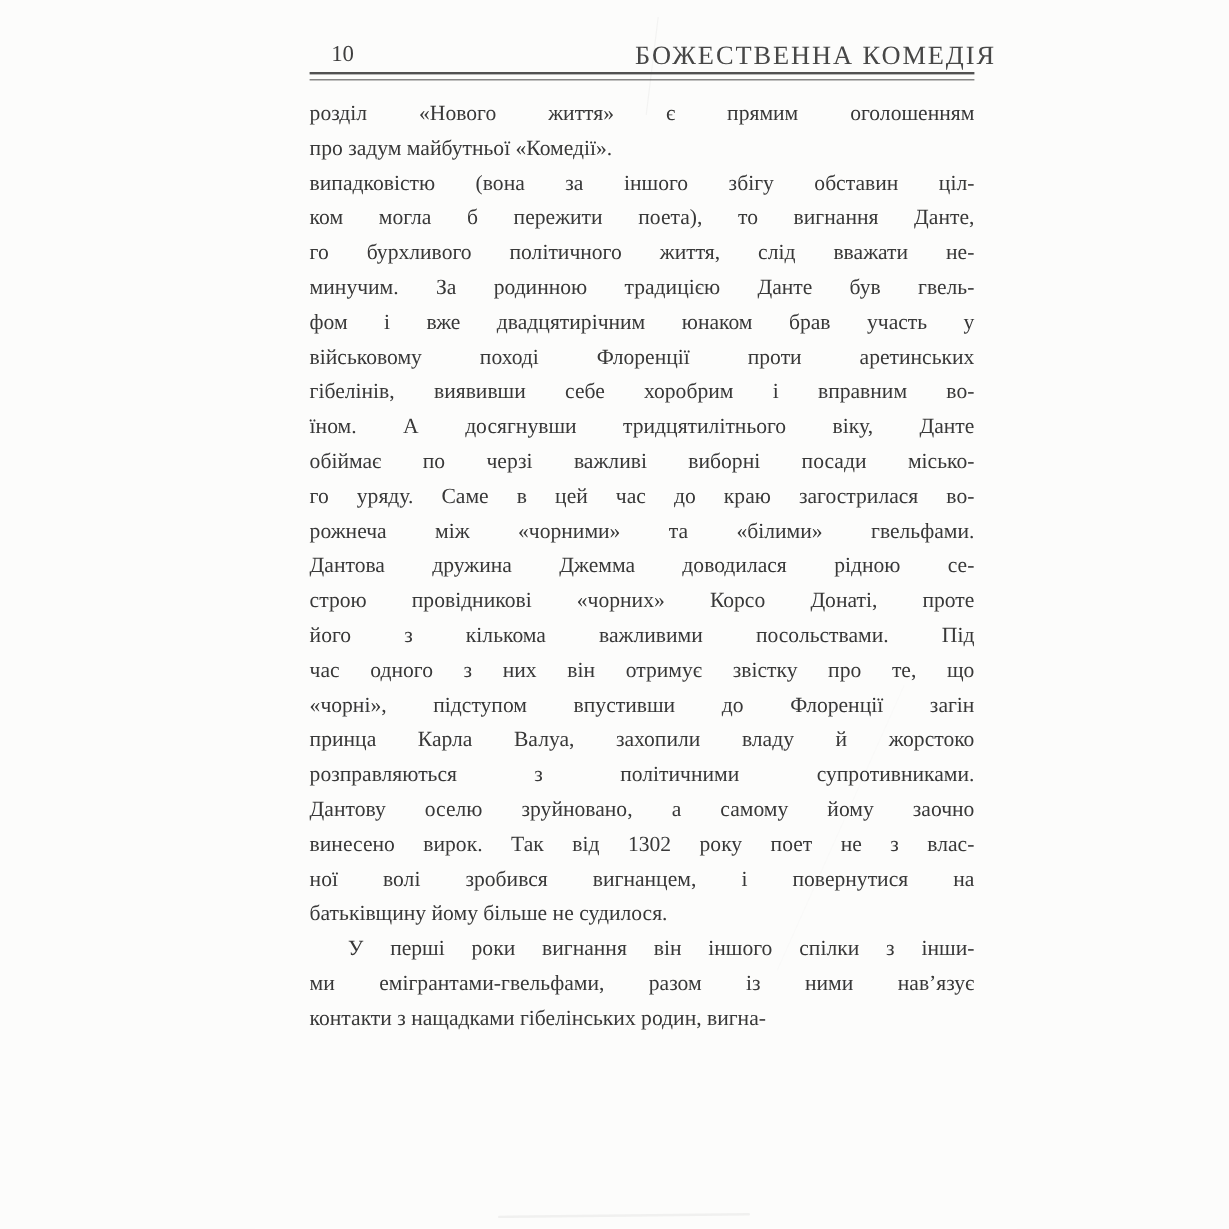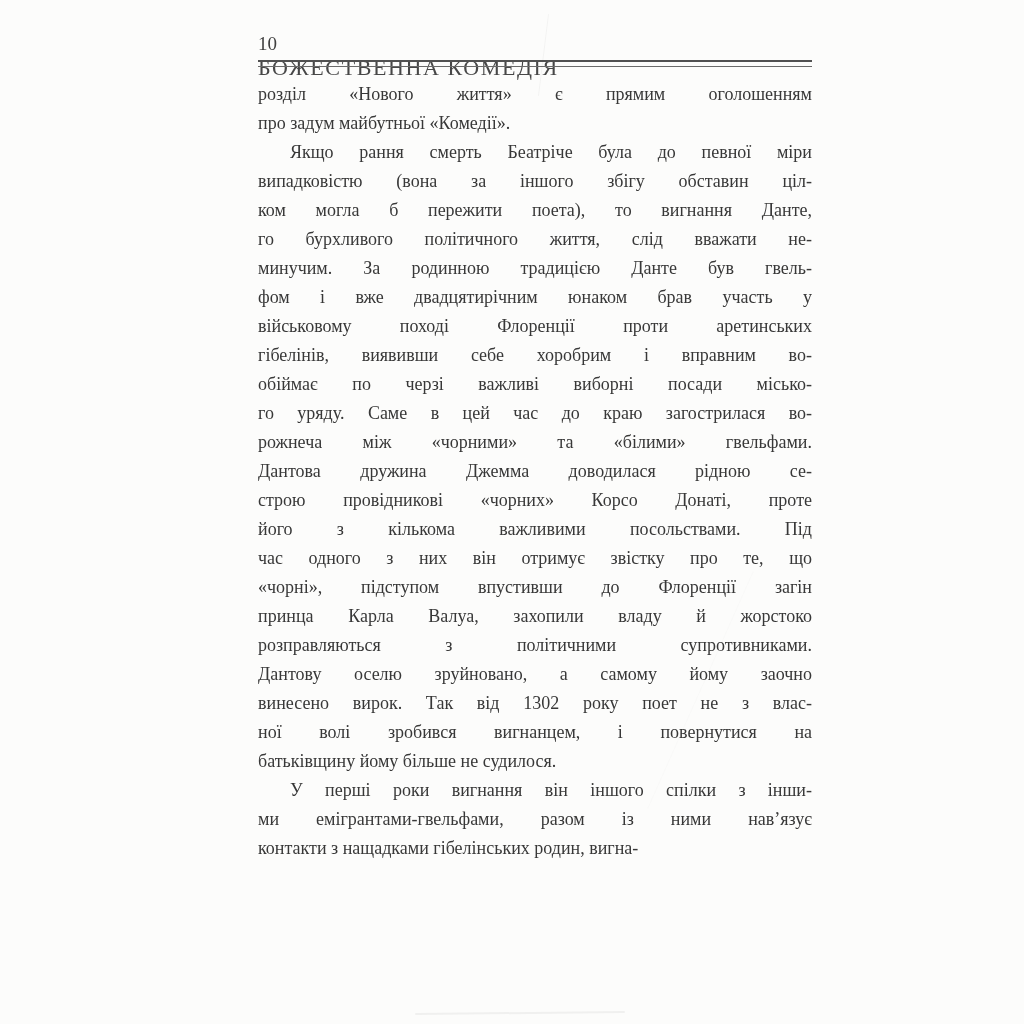--- a/index.html
+++ b/index.html
@@ -12,27 +12,26 @@
     width: 1024px;
     height: 1024px;
     background: #fcfcfb;
     font-family: "Liberation Serif", serif;
     color: #3a3a3a;
     overflow: hidden;
   }
   
   .header {
     position: absolute;
-    left: 258px;
+    left: 276px;
     top: 33px;
     width: 554px;
     display: flex;
     justify-content: space-between;
-    align-items: flex-start;
-    flex-direction: column;
+    align-items: center;
   }
   .page-number {
     font-size: 19px;
     color: #3f3f3f;
   }
   .running-title {
     font-size: 22px;
     letter-spacing: 1.6px;
     color: #474747;
   }
@@ -106,28 +105,28 @@
   <div class="header">
     <span class="page-number">10</span>
     <span class="running-title">БОЖЕСТВЕННА КОМЕДІЯ</span>
   </div>
 
   <div class="rule"></div>
 
   <div class="body">
       <div class="line">розділ «Нового життя» є прямим оголошенням</div>
       <div class="line end">про задум майбутньої «Комедії».</div>
-      <div class="line first">Якщо рання смерть Беатріче була до певної міри</div>
       <div class="line">випадковістю (вона за іншого збігу обставин ціл-</div>
       <div class="line">ком могла б пережити поета), то вигнання Данте,</div>
       <div class="line">го бурхливого політичного життя, слід вважати не-</div>
       <div class="line">минучим. За родинною традицією Данте був гвель-</div>
       <div class="line">фом і вже двадцятирічним юнаком брав участь у</div>
       <div class="line">військовому поході Флоренції проти аретинських</div>
       <div class="line">гібелінів, виявивши себе хоробрим і вправним во-</div>
+      <div class="line">їном. А досягнувши тридцятилітнього віку, Данте</div>
       <div class="line">обіймає по черзі важливі виборні посади місько-</div>
       <div class="line">го уряду. Саме в цей час до краю загострилася во-</div>
       <div class="line">рожнеча між «чорними» та «білими» гвельфами.</div>
       <div class="line">Дантова дружина Джемма доводилася рідною се-</div>
       <div class="line">строю провідникові «чорних» Корсо Донаті, проте</div>
       <div class="line">його з кількома важливими посольствами. Під</div>
       <div class="line">час одного з них він отримує звістку про те, що</div>
       <div class="line">«чорні», підступом впустивши до Флоренції загін</div>
       <div class="line">принца Карла Валуа, захопили владу й жорстоко</div>
       <div class="line">розправляються з політичними супротивниками.</div>

